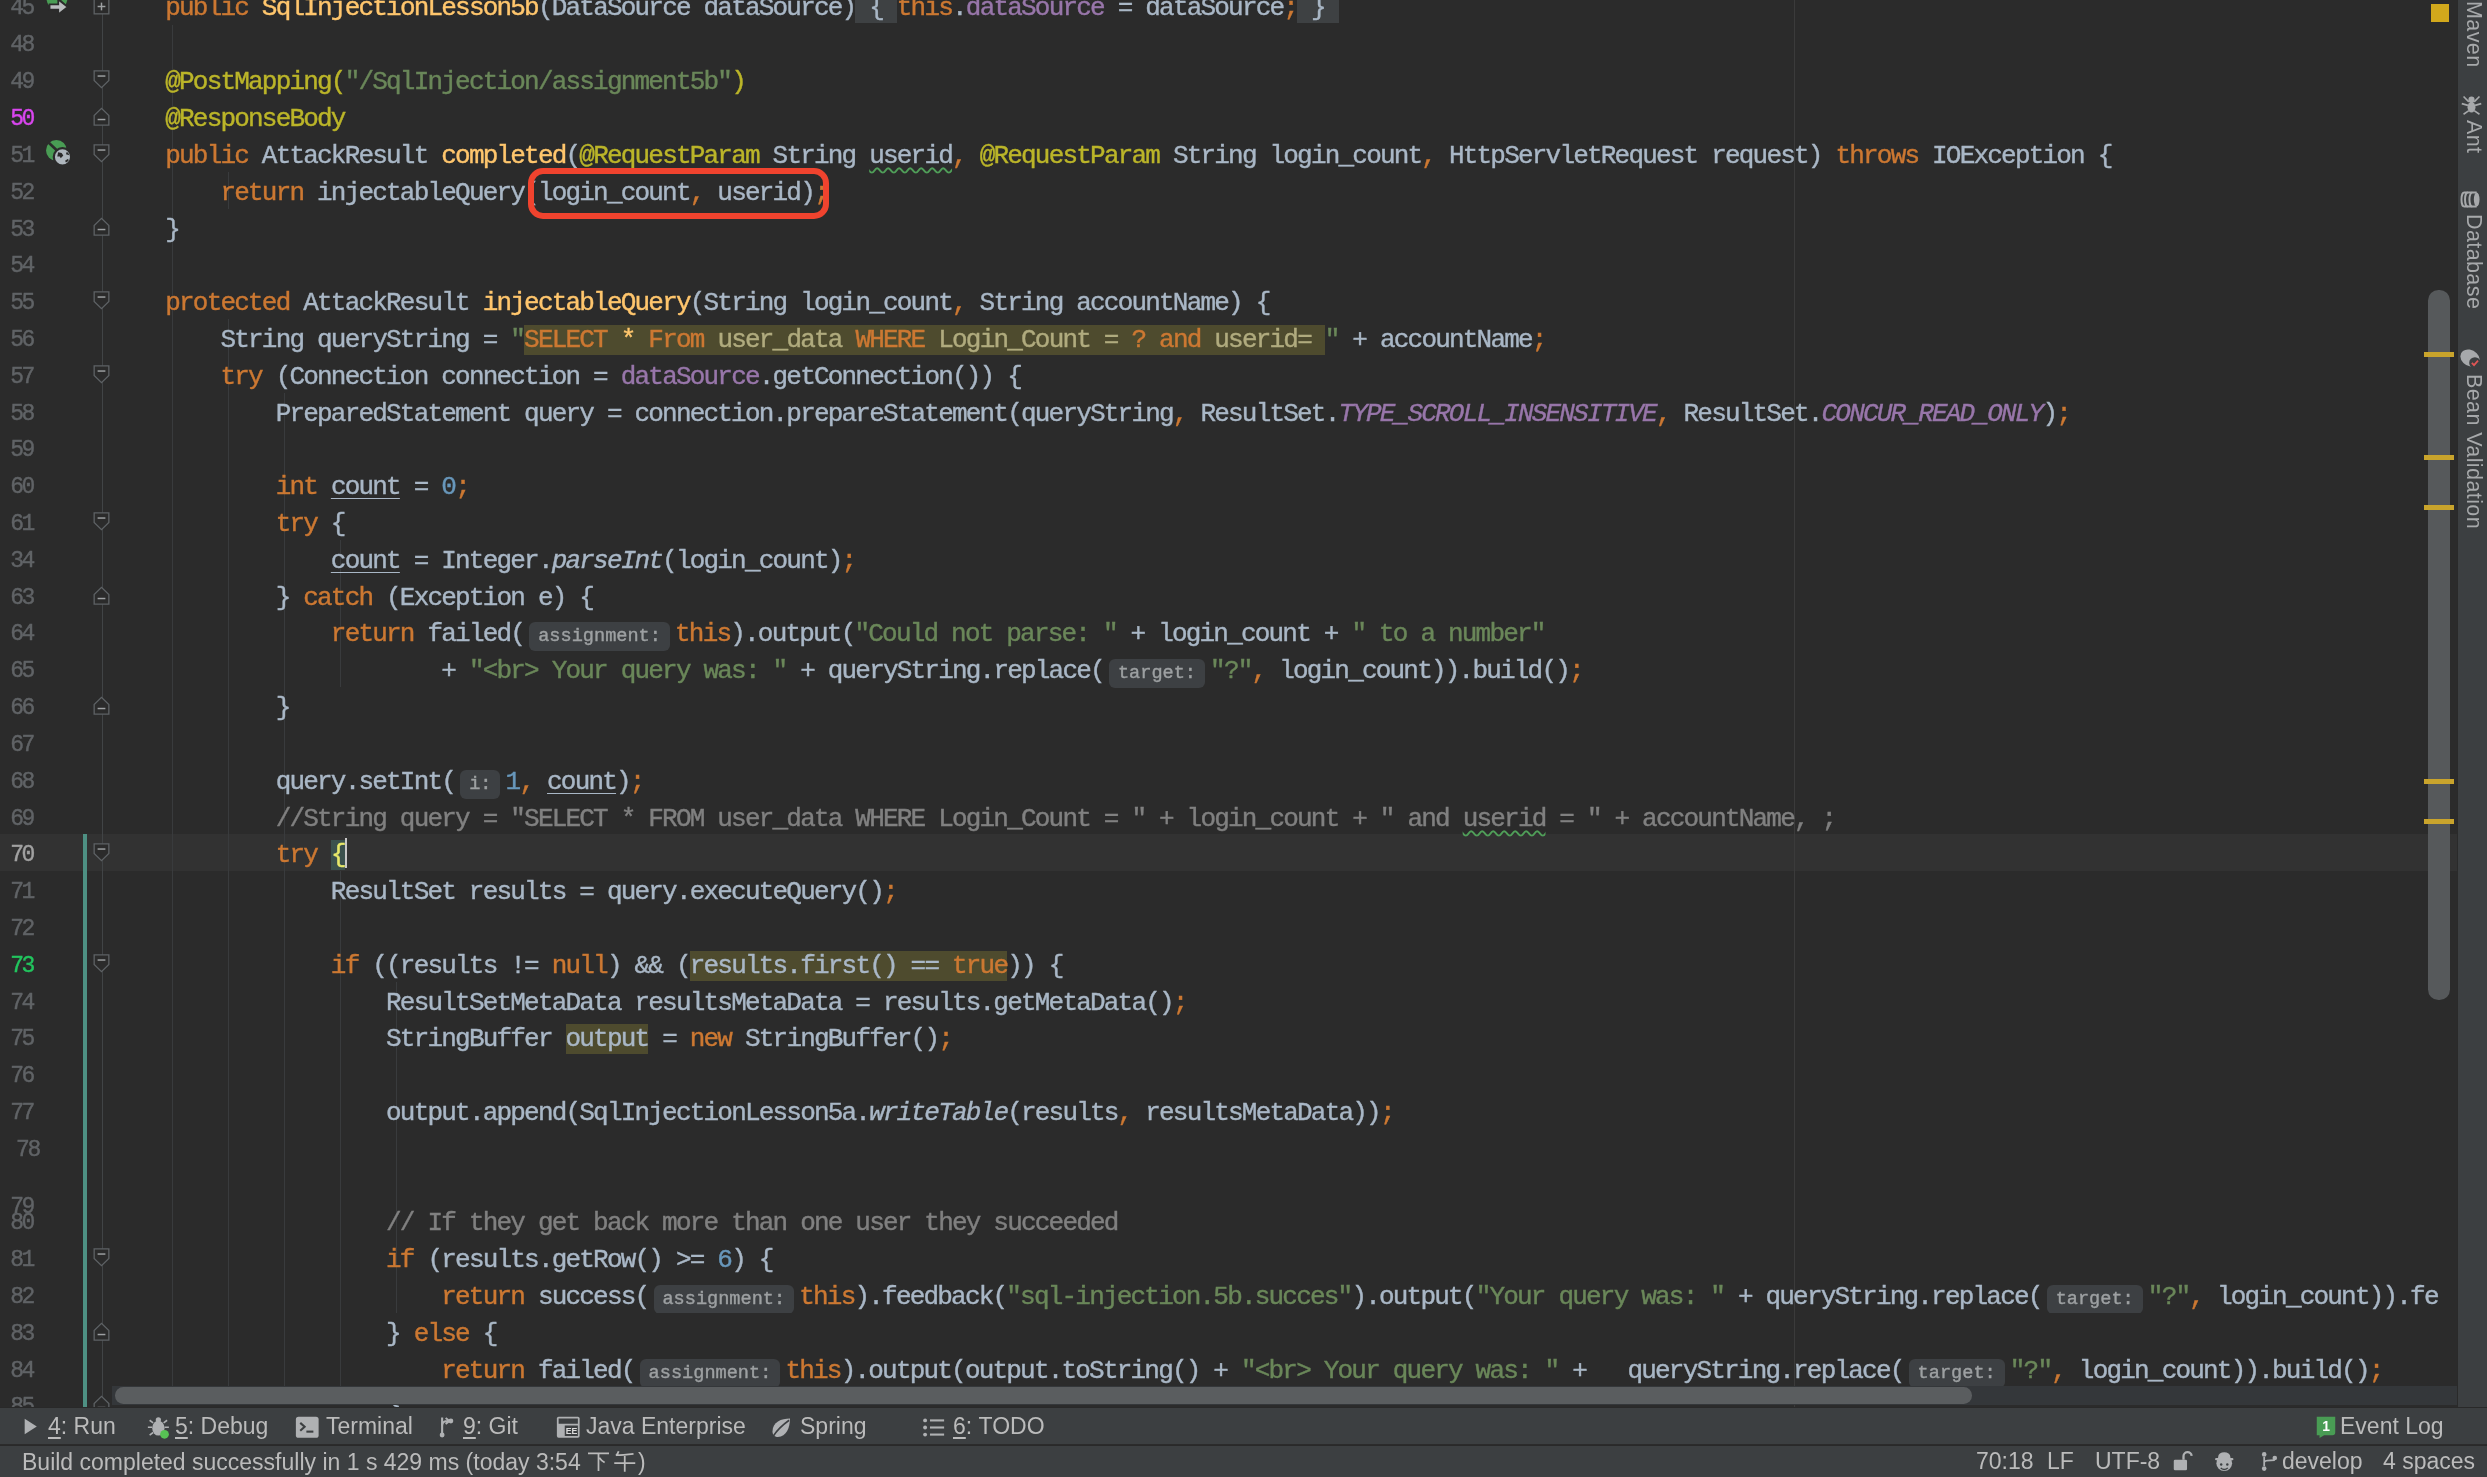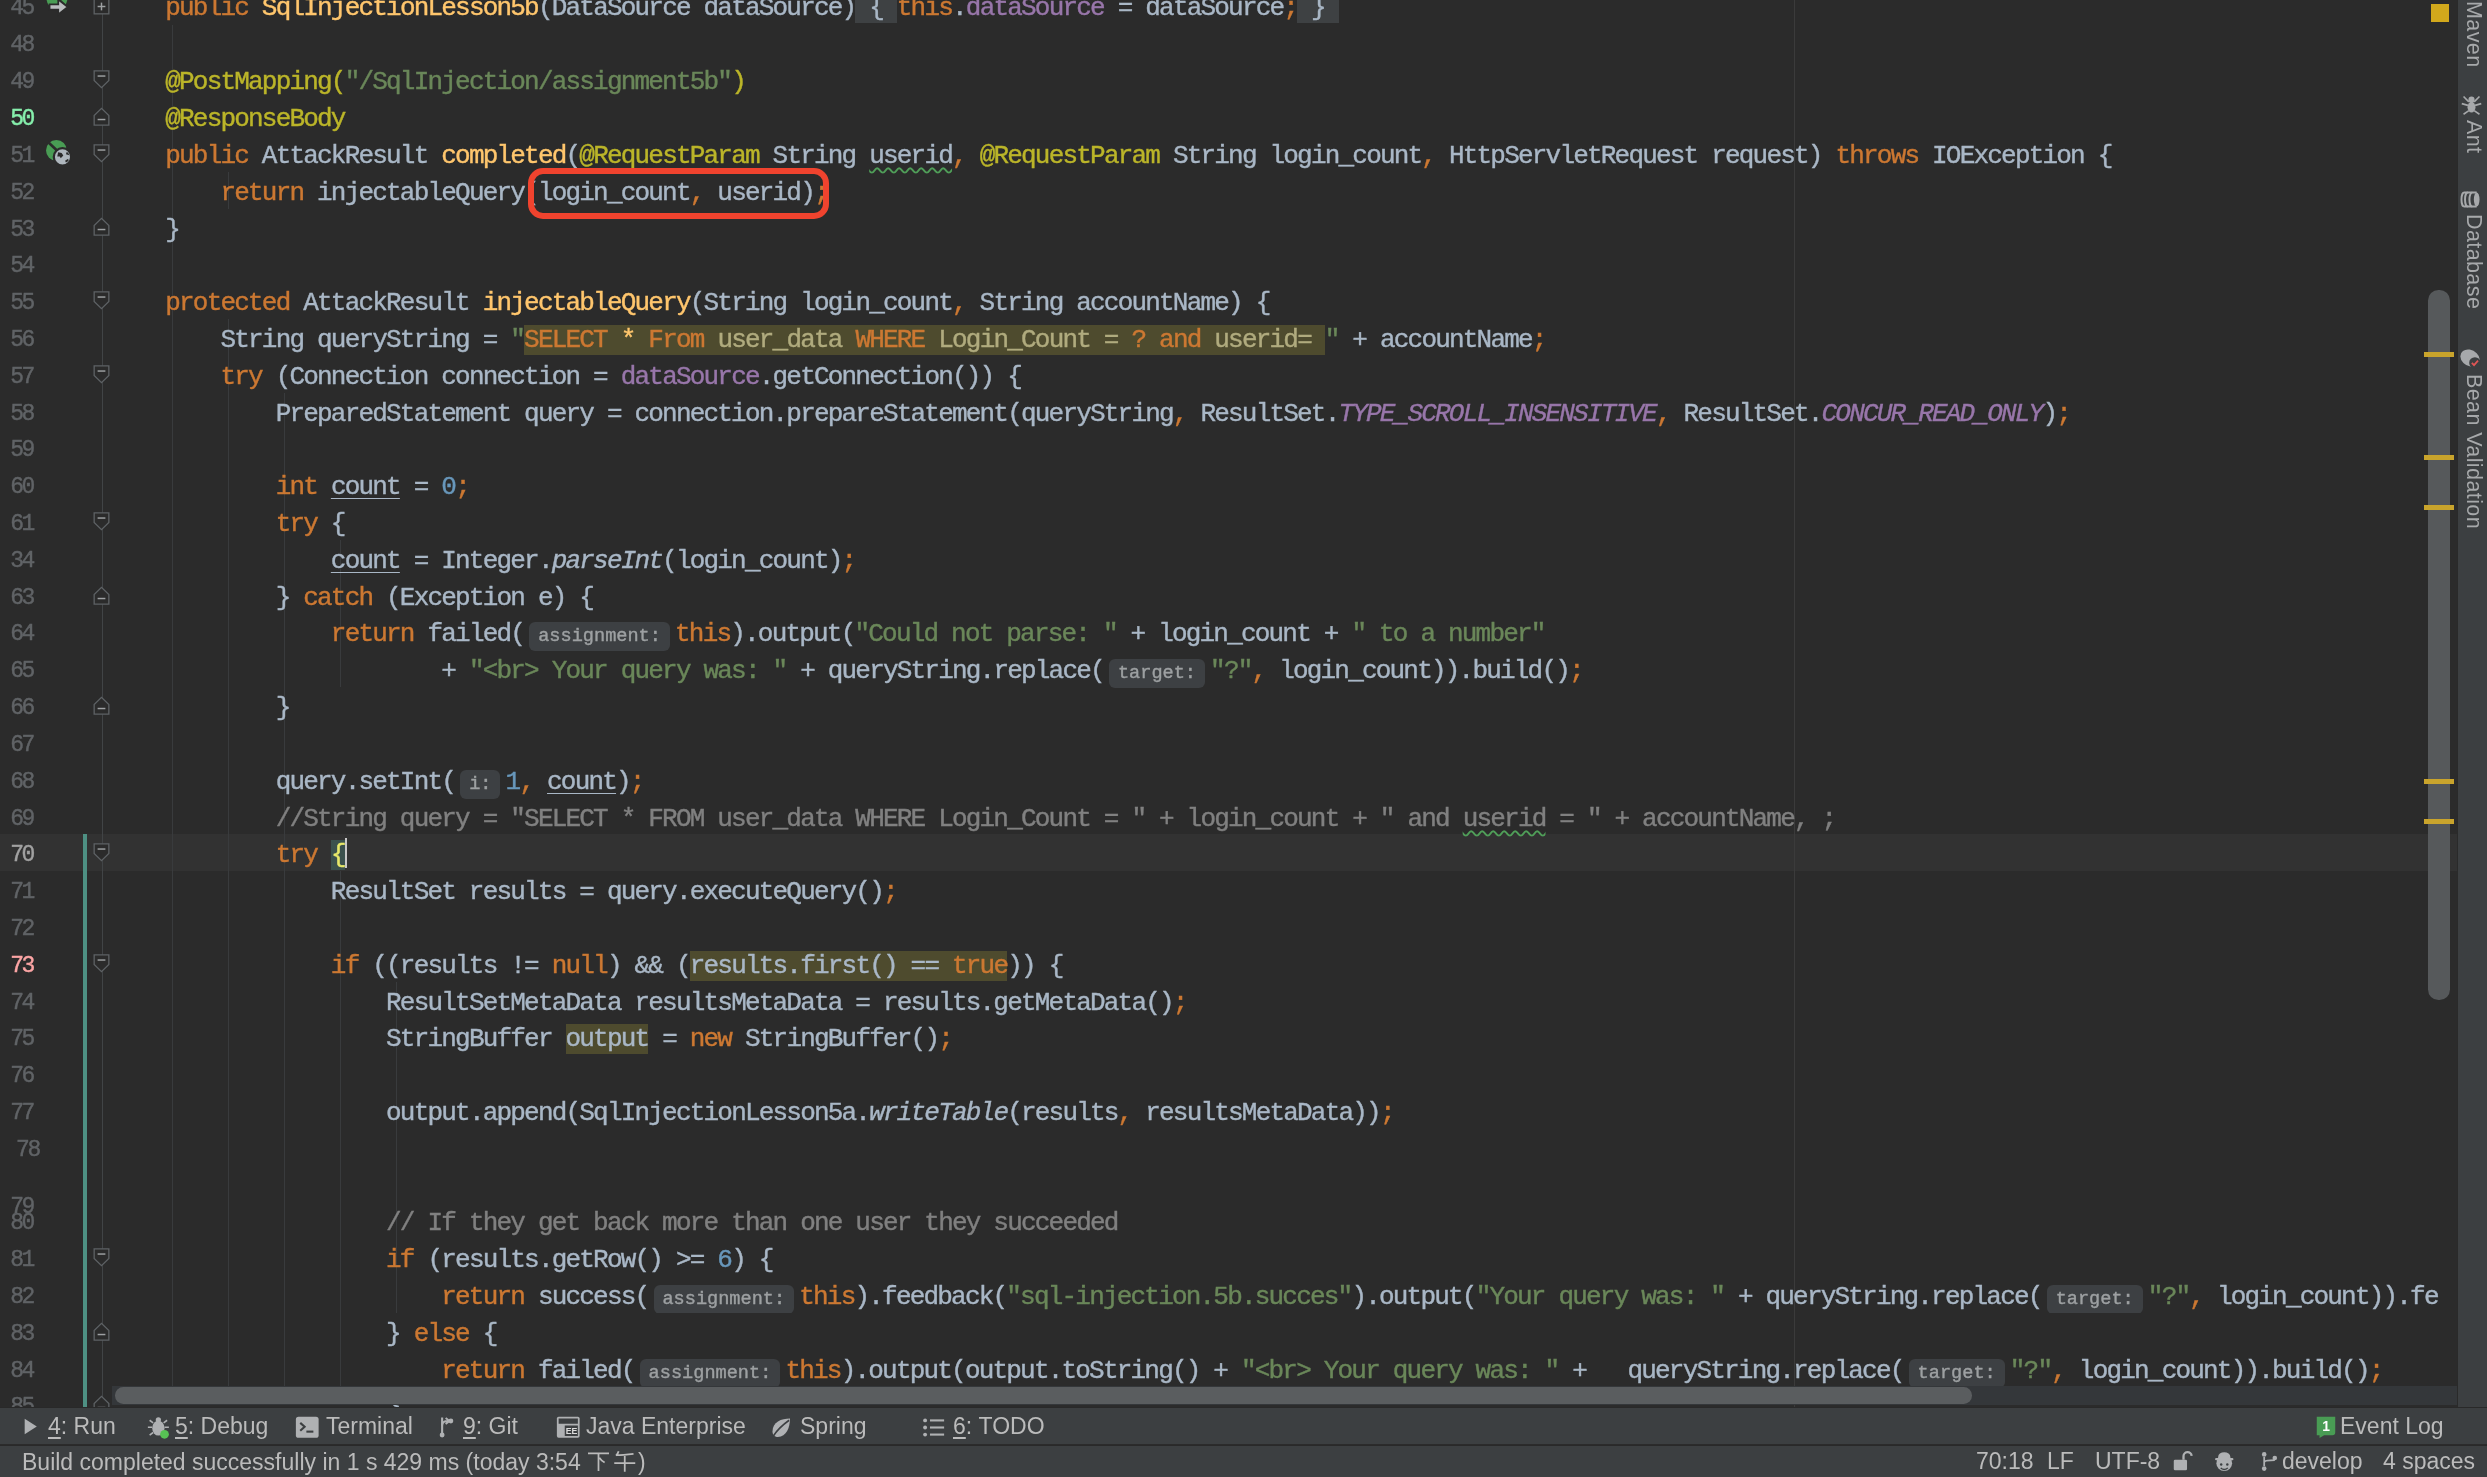--- a/index.html
+++ b/index.html
@@ -47,21 +47,21 @@
 <div class="guide" style="left:340px;top:540px;height:147px;"></div>
 <div class="guide" style="left:340px;top:871px;height:515px;"></div>
 <div class="guide" style="left:396px;top:982px;height:331px;"></div>
 <div class="abs" style="left:83px;top:834px;width:3.5px;height:573px;background:#4e9083;"></div>
 <div id="code">
 <div class="ln" style="top:-12.3px;color:#606366;">45</div>
 <div class="line" style="top:-12.3px;"><span class="d">&nbsp;&nbsp;&nbsp;&nbsp;</span><span class="k">public</span><span class="d">&nbsp;</span><span class="m">SqlInjectionLesson5b</span><span class="d">(DataSource&nbsp;dataSource)</span><span class="fold">&nbsp;{&nbsp;</span><span class="k">this</span><span class="d">.</span><span class="f">dataSource</span><span class="d">&nbsp;=&nbsp;dataSource</span><span class="p">;</span><span class="fold">&nbsp;}&nbsp;</span></div>
 <div class="ln" style="top:24.5px;color:#606366;">48</div>
 <div class="ln" style="top:61px;color:#606366;">49</div>
 <div class="line" style="top:61px;"><span class="d">&nbsp;&nbsp;&nbsp;&nbsp;</span><span class="a">@PostMapping(</span><span class="s">"/SqlInjection/assignment5b"</span><span class="a">)</span></div>
-<div class="ln" style="top:98px;color:#86efac;">50</div>
+<div class="ln" style="top:98px;color:#d946ef;">50</div>
 <div class="line" style="top:98px;"><span class="d">&nbsp;&nbsp;&nbsp;&nbsp;</span><span class="a">@ResponseBody</span></div>
 <div class="ln" style="top:135px;color:#606366;">51</div>
 <div class="line" style="top:135px;"><span class="d">&nbsp;&nbsp;&nbsp;&nbsp;</span><span class="k">public</span><span class="d">&nbsp;AttackResult&nbsp;</span><span class="m">completed</span><span class="d">(</span><span class="a">@RequestParam</span><span class="d">&nbsp;String&nbsp;</span><span class="d sq">userid</span><span class="p">,</span><span class="d">&nbsp;</span><span class="a">@RequestParam</span><span class="d">&nbsp;String&nbsp;login_count</span><span class="p">,</span><span class="d">&nbsp;HttpServletRequest&nbsp;request)&nbsp;</span><span class="k">throws</span><span class="d">&nbsp;IOException&nbsp;{</span></div>
 <div class="ln" style="top:172px;color:#606366;">52</div>
 <div class="line" style="top:172px;"><span class="d">&nbsp;&nbsp;&nbsp;&nbsp;&nbsp;&nbsp;&nbsp;&nbsp;</span><span class="k">return</span><span class="d">&nbsp;injectableQuery(login_count</span><span class="p">,</span><span class="d">&nbsp;userid)</span><span class="p">;</span></div>
 <div class="ln" style="top:209px;color:#606366;">53</div>
 <div class="line" style="top:209px;"><span class="d">&nbsp;&nbsp;&nbsp;&nbsp;}</span></div>
 <div class="ln" style="top:245px;color:#606366;">54</div>
 <div class="ln" style="top:282px;color:#606366;">55</div>
 <div class="line" style="top:282px;"><span class="d">&nbsp;&nbsp;&nbsp;&nbsp;</span><span class="k">protected</span><span class="d">&nbsp;AttackResult&nbsp;</span><span class="m">injectableQuery</span><span class="d">(String&nbsp;login_count</span><span class="p">,</span><span class="d">&nbsp;String&nbsp;accountName)&nbsp;{</span></div>
@@ -89,21 +89,21 @@
 <div class="ln" style="top:724px;color:#606366;">67</div>
 <div class="ln" style="top:761px;color:#606366;">68</div>
 <div class="line" style="top:761px;"><span class="d">&nbsp;&nbsp;&nbsp;&nbsp;&nbsp;&nbsp;&nbsp;&nbsp;&nbsp;&nbsp;&nbsp;&nbsp;</span><span class="d">query.setInt(</span><span class="hint">i:</span><span class="n">1</span><span class="p">,</span><span class="d">&nbsp;</span><span class="d u">count</span><span class="d">)</span><span class="p">;</span></div>
 <div class="ln" style="top:798px;color:#606366;">69</div>
 <div class="line" style="top:798px;"><span class="d">&nbsp;&nbsp;&nbsp;&nbsp;&nbsp;&nbsp;&nbsp;&nbsp;&nbsp;&nbsp;&nbsp;&nbsp;</span><span class="c">//String&nbsp;query&nbsp;=&nbsp;"SELECT&nbsp;*&nbsp;FROM&nbsp;user_data&nbsp;WHERE&nbsp;Login_Count&nbsp;=&nbsp;"&nbsp;+&nbsp;login_count&nbsp;+&nbsp;"&nbsp;and&nbsp;</span><span class="c sq">userid</span><span class="c">&nbsp;=&nbsp;"&nbsp;+&nbsp;accountName,&nbsp;;</span></div>
 <div class="ln" style="top:834px;color:#a1a1a1;">70</div>
 <div class="line" style="top:834px;"><span class="d">&nbsp;&nbsp;&nbsp;&nbsp;&nbsp;&nbsp;&nbsp;&nbsp;&nbsp;&nbsp;&nbsp;&nbsp;</span><span class="k">try</span><span class="d">&nbsp;</span><span class="brace">{</span><span class="caret"></span></div>
 <div class="ln" style="top:871px;color:#606366;">71</div>
 <div class="line" style="top:871px;"><span class="d">&nbsp;&nbsp;&nbsp;&nbsp;&nbsp;&nbsp;&nbsp;&nbsp;&nbsp;&nbsp;&nbsp;&nbsp;&nbsp;&nbsp;&nbsp;&nbsp;</span><span class="d">ResultSet&nbsp;results&nbsp;=&nbsp;query.executeQuery()</span><span class="p">;</span></div>
 <div class="ln" style="top:908px;color:#606366;">72</div>
-<div class="ln" style="top:945px;color:#fca5a5;">73</div>
+<div class="ln" style="top:945px;color:#22c55e;">73</div>
 <div class="line" style="top:945px;"><span class="d">&nbsp;&nbsp;&nbsp;&nbsp;&nbsp;&nbsp;&nbsp;&nbsp;&nbsp;&nbsp;&nbsp;&nbsp;&nbsp;&nbsp;&nbsp;&nbsp;</span><span class="k">if</span><span class="d">&nbsp;((results&nbsp;!=&nbsp;</span><span class="k">null</span><span class="d">)&nbsp;&amp;&amp;&nbsp;(</span><span class="ol"><span class="d">results.first()&nbsp;==&nbsp;</span><span class="k">true</span></span><span class="d">))&nbsp;{</span></div>
 <div class="ln" style="top:982px;color:#606366;">74</div>
 <div class="line" style="top:982px;"><span class="d">&nbsp;&nbsp;&nbsp;&nbsp;&nbsp;&nbsp;&nbsp;&nbsp;&nbsp;&nbsp;&nbsp;&nbsp;&nbsp;&nbsp;&nbsp;&nbsp;&nbsp;&nbsp;&nbsp;&nbsp;</span><span class="d">ResultSetMetaData&nbsp;resultsMetaData&nbsp;=&nbsp;results.getMetaData()</span><span class="p">;</span></div>
 <div class="ln" style="top:1018px;color:#606366;">75</div>
 <div class="line" style="top:1018px;"><span class="d">&nbsp;&nbsp;&nbsp;&nbsp;&nbsp;&nbsp;&nbsp;&nbsp;&nbsp;&nbsp;&nbsp;&nbsp;&nbsp;&nbsp;&nbsp;&nbsp;&nbsp;&nbsp;&nbsp;&nbsp;</span><span class="d">StringBuffer&nbsp;</span><span class="ol"><span class="d">output</span></span><span class="d">&nbsp;=&nbsp;</span><span class="k">new</span><span class="d">&nbsp;StringBuffer()</span><span class="p">;</span></div>
 <div class="ln" style="top:1055px;color:#606366;">76</div>
 <div class="ln" style="top:1092px;color:#606366;">77</div>
 <div class="line" style="top:1092px;"><span class="d">&nbsp;&nbsp;&nbsp;&nbsp;&nbsp;&nbsp;&nbsp;&nbsp;&nbsp;&nbsp;&nbsp;&nbsp;&nbsp;&nbsp;&nbsp;&nbsp;&nbsp;&nbsp;&nbsp;&nbsp;</span><span class="d">output.append(SqlInjectionLesson5a.</span><span class="d i">writeTable</span><span class="d">(results</span><span class="p">,</span><span class="d">&nbsp;resultsMetaData))</span><span class="p">;</span></div>
 <div class="ln" style="top:1129px;color:#606366;padding-left:16px;">78</div>
 <div class="ln" style="top:1166px;color:#606366;margin-top:20px;">79</div>

